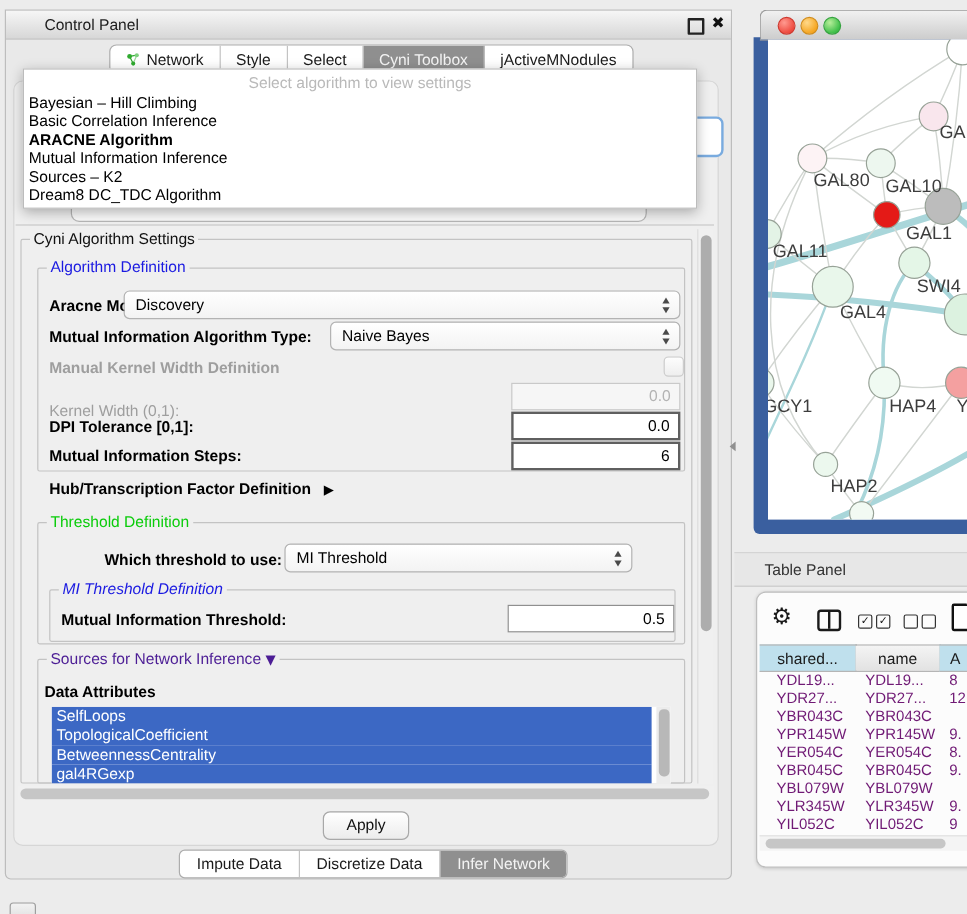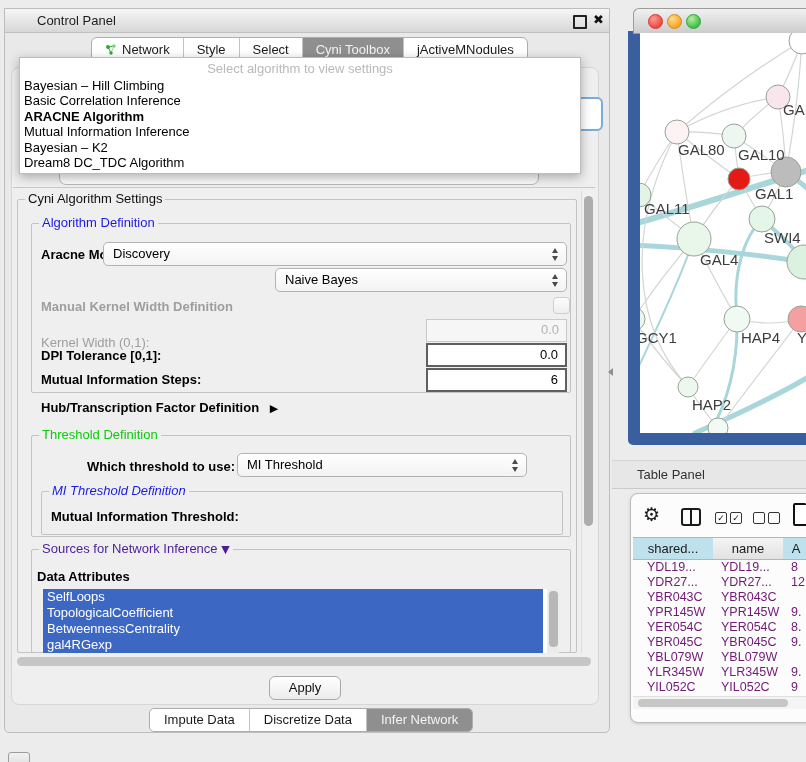--- a/index.html
+++ b/index.html
@@ -169,40 +169,41 @@
     <div id="hidden-ctrl"></div>
     <div id="divider"></div>
 
     <div id="popup">
       <div id="popup-prompt">Select algorithm to view settings</div>
       <div id="popup-items">
           <div class="pitem">Bayesian – Hill Climbing</div>
           <div class="pitem">Basic Correlation Inference</div>
           <div class="pitem b">ARACNE Algorithm</div>
           <div class="pitem">Mutual Information Inference</div>
-          <div class="pitem">Bayesian – K2</div>
+          <div class="pitem">Sources – K2</div>
           <div class="pitem">Dream8 DC_TDC Algorithm</div>
         </div>
     </div>
 
     <div class="fieldset" style="left:12px;top:190px;width:558px;height:452px;"></div>
     <span class="fs-label" style="left:20px;top:183px;color:#111;">Cyni Algorithm Settings</span>
 
     <div class="fieldset" style="left:26px;top:214px;width:538px;height:168px;"></div>
     <span class="fs-label blue" style="left:34px;top:207px;">Algorithm Definition</span>
 
     <span class="flabel" style="left:36px;top:238px;">Aracne Mode:</span>
     <div class="combo" style="left:98px;top:233px;width:453px;height:22px;">
       <span>Discovery</span>
       <span class="arrows">
           <i class="up"></i>
           <i class="dn"></i>
         </span>
     </div>
 
+    <span class="flabel" style="left:36px;top:264px;">Mutual Information Algorithm Type:</span>
     <div class="combo" style="left:270px;top:259px;width:281px;height:22px;">
       <span>Naive Bayes</span>
       <span class="arrows">
           <i class="up"></i>
           <i class="dn"></i>
         </span>
     </div>
 
     <span class="flabel dis" style="left:36px;top:290px;">Manual Kernel Width Definition</span>
     <span id="mk-checkbox"></span>
@@ -235,20 +236,23 @@
       <span>MI Threshold</span>
       <span class="arrows">
           <i class="up"></i>
           <i class="dn"></i>
         </span>
     </div>
 
     <div class="fieldset" style="left:36px;top:482px;width:520px;height:42px;"></div>
     <span class="fs-label blue" style="left:44px;top:475px;font-style:italic;">MI Threshold Definition</span>
     <span class="flabel" style="left:46px;top:500px;">Mutual Information Threshold:</span>
+    <div class="numfield lite" style="left:418px;top:495px;width:130px;height:21px;">
+      <span>0.5</span>
+    </div>
 
     <div class="fieldset" style="left:26px;top:540px;width:538px;height:102px;"></div>
     <span class="fs-label" style="left:34px;top:533px;color:#4c1d95;">
       <span>Sources for Network Inference</span>
       <span class="tri">▼</span>
     </span>
     <span class="flabel" style="left:32px;top:560px;">Data Attributes</span>
 
     <div id="attr-list">
       <div id="attr-items">

